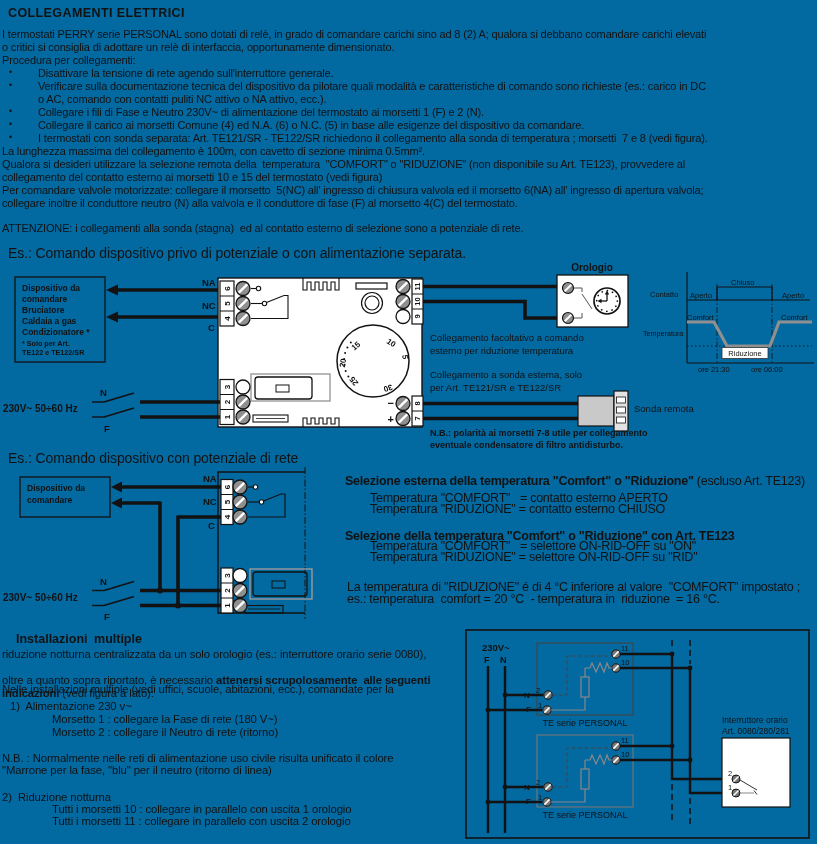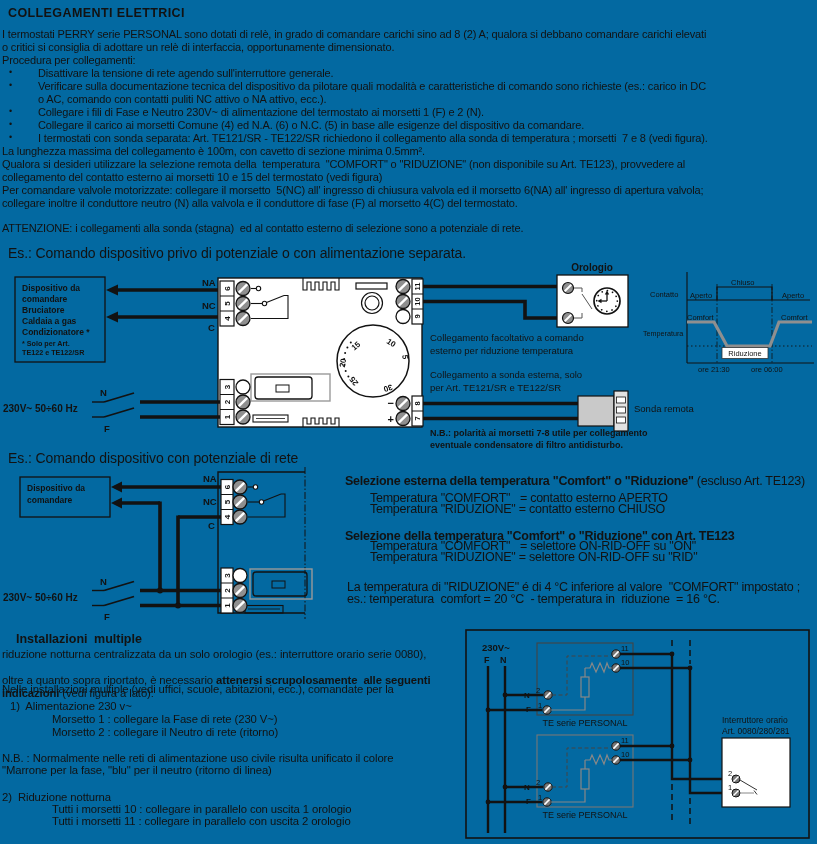--- a/index.html
+++ b/index.html
@@ -367,21 +367,21 @@
     <div class="t sel" style="left:347px;top:592px">es.: temperatura  comfort = 20 °C  - temperatura in  riduzione  = 16 °C.</div>
   </div>
 
   <div>
     <div class="t mh" style="left:16px;top:632px">Installazioni multiple</div>
     <div class="t m" style="left:2px;top:683px">Nelle installazioni multiple (vedi uffici, scuole, abitazioni, ecc.), comandate per la</div>
     <div class="t m" style="left:2px;top:648px">riduzione notturna centralizzata da un solo orologio (es.: interruttore orario serie 0080),</div>
     <div class="t m" style="left:2px;top:674px"><span>oltre a quanto sopra riportato, è necessario </span><span style="font-weight:bold">attenersi scrupolosamente  alle seguenti</span></div>
     <div class="t m" style="left:2px;top:687px"><span style="font-weight:bold">indicazioni</span><span> (vedi figura a lato):</span></div>
     <div class="t m" style="left:10px;top:700px">1)  Alimentazione 230 v~</div>
-    <div class="t m" style="left:52px;top:713px">Morsetto 1 : collegare la Fase di rete (230 V~)</div>
+    <div class="t m" style="left:52px;top:713px">Morsetto 1 : collegare la Fase di rete (180 V~)</div>
     <div class="t m" style="left:52px;top:726px">Morsetto 2 : collegare il Neutro di rete (ritorno)</div>
     <div class="t m" style="left:2px;top:752px">N.B. : Normalmente nelle reti di alimentazione uso civile risulta unificato il colore</div>
     <div class="t m" style="left:2px;top:764px">"Marrone per la fase, "blu" per il neutro (ritorno di linea)</div>
     <div class="t m" style="left:2px;top:791px">2)  Riduzione notturna</div>
     <div class="t m" style="left:52px;top:803px">Tutti i morsetti 10 : collegare in parallelo con uscita 1 orologio</div>
     <div class="t m" style="left:52px;top:815px">Tutti i morsetti 11 : collegare in parallelo con uscita 2 orologio</div>
   </div>
 
   <svg style="left:460px;top:628px" width="352" height="214" viewBox="460 628 352 214">
     <rect x="466" y="630" width="343" height="208" fill="none" stroke="#121212" stroke-width="1.6"></rect>

